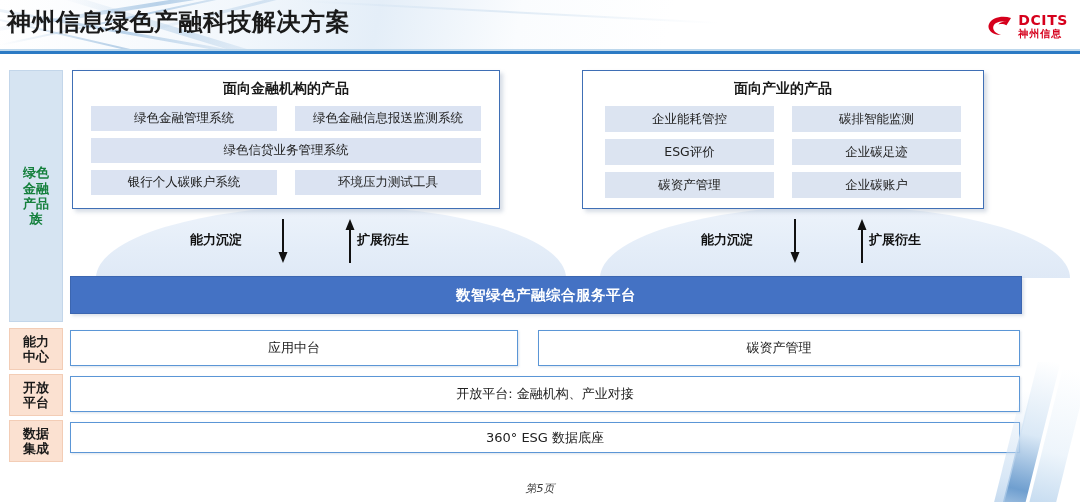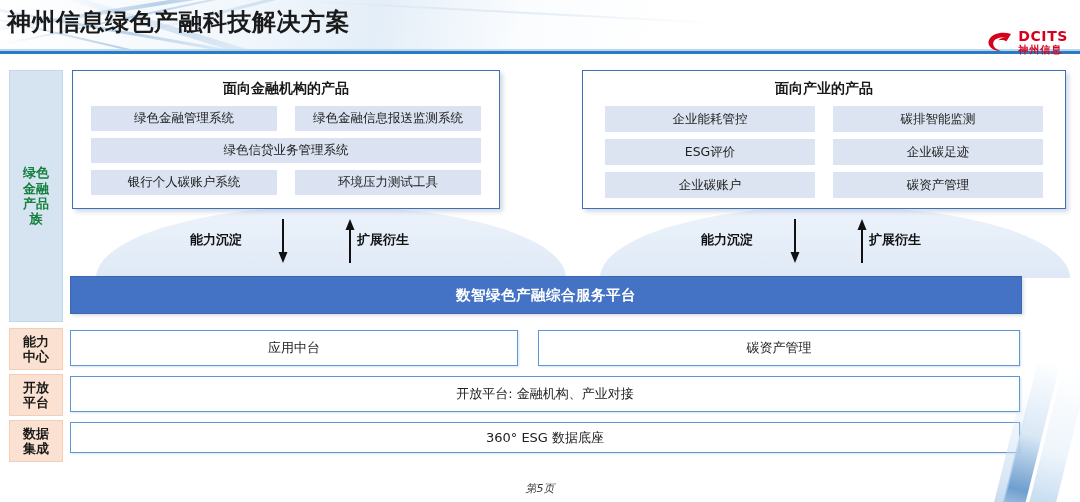--- a/index.html
+++ b/index.html
@@ -30,21 +30,21 @@
   .title{
     position:absolute;left:7px;top:6px;
     font-size:24px;font-weight:bold;color:#1a1a1a;letter-spacing:.5px;
     font-family:"DejaVu Sans","Liberation Sans",sans-serif;
     white-space:nowrap;
   }
   .header-rule{position:absolute;left:0;top:51px;width:1080px;height:3px;background:#2b7ac4;}
   .header-rule-soft{position:absolute;left:0;top:49px;width:1080px;height:2px;background:#bcd7ec;}
 
   
-  .logo{position:absolute;right:12px;top:25px;height:34px;display:flex;align-items:center;gap:5px;}
+  .logo{position:absolute;right:12px;top:9px;height:34px;display:flex;align-items:center;gap:5px;}
   .logo-mark{width:26px;height:22px;flex:none;}
   .logo-text{display:flex;flex-direction:column;line-height:1;}
   .logo-en{font-size:14px;font-weight:bold;color:#d6001c;letter-spacing:.6px;font-family:"DejaVu Sans","Liberation Sans",sans-serif;}
   .logo-cn{font-size:10px;font-weight:bold;color:#d6001c;letter-spacing:1px;margin-top:2px;
            font-family:"DejaVu Sans","Liberation Sans",sans-serif;}
 
   
   .corner-deco{position:absolute;right:-4px;bottom:-10px;width:90px;height:150px;overflow:hidden;pointer-events:none;}
   .deco-band{position:absolute;transform-origin:center;}
   .db1{left:24px;top:-4px;width:22px;height:170px;transform:rotate(14deg);
@@ -84,21 +84,21 @@
   .hill-r{left:600px;top:206px;width:470px;height:72px;}
 
   
   .panel{
     position:absolute;top:70px;height:139px;
     background:#ffffff;border:1.5px solid #3f6fb5;
     box-shadow:3px 3px 4px rgba(120,140,170,.30);
     box-sizing:border-box;
   }
   .panel-l{left:72px;width:428px;}
-  .panel-r{left:582px;width:484px;}
+  .panel-r{left:582px;width:402px;}
   .panel-title{
     text-align:center;font-size:14px;font-weight:bold;color:#1a1a1a;
     margin-top:9px;margin-bottom:8px;
     font-family:"DejaVu Sans","Liberation Sans",sans-serif;
   }
   .panel-grid{display:flex;flex-direction:column;gap:7px;padding:0 18px;}
   .panel-row{display:flex;gap:18px;}
   .chip{
     flex:1;background:#dbe3f2;height:25px;
     display:flex;align-items:center;justify-content:center;
@@ -213,22 +213,22 @@
     <div class="panel-grid">
       <div class="panel-row">
         <div class="chip">企业能耗管控</div>
         <div class="chip">碳排智能监测</div>
       </div>
       <div class="panel-row">
         <div class="chip">ESG评价</div>
         <div class="chip">企业碳足迹</div>
       </div>
       <div class="panel-row">
+        <div class="chip">碳资产管理</div>
         <div class="chip">企业碳账户</div>
-        <div class="chip">碳资产管理</div>
       </div>
     </div>
   </div>
 
   <div class="flow fl1">能力沉淀</div>
   <svg class="arrow" style="left:277px;top:219px;" viewBox="0 0 12 44">
     <line x1="6" y1="0" x2="6" y2="37" stroke="#111" stroke-width="2"></line>
     <polygon points="6,44 1.5,33 10.5,33" fill="#111"></polygon>
   </svg>
   <svg class="arrow" style="left:344px;top:219px;" viewBox="0 0 12 44">

